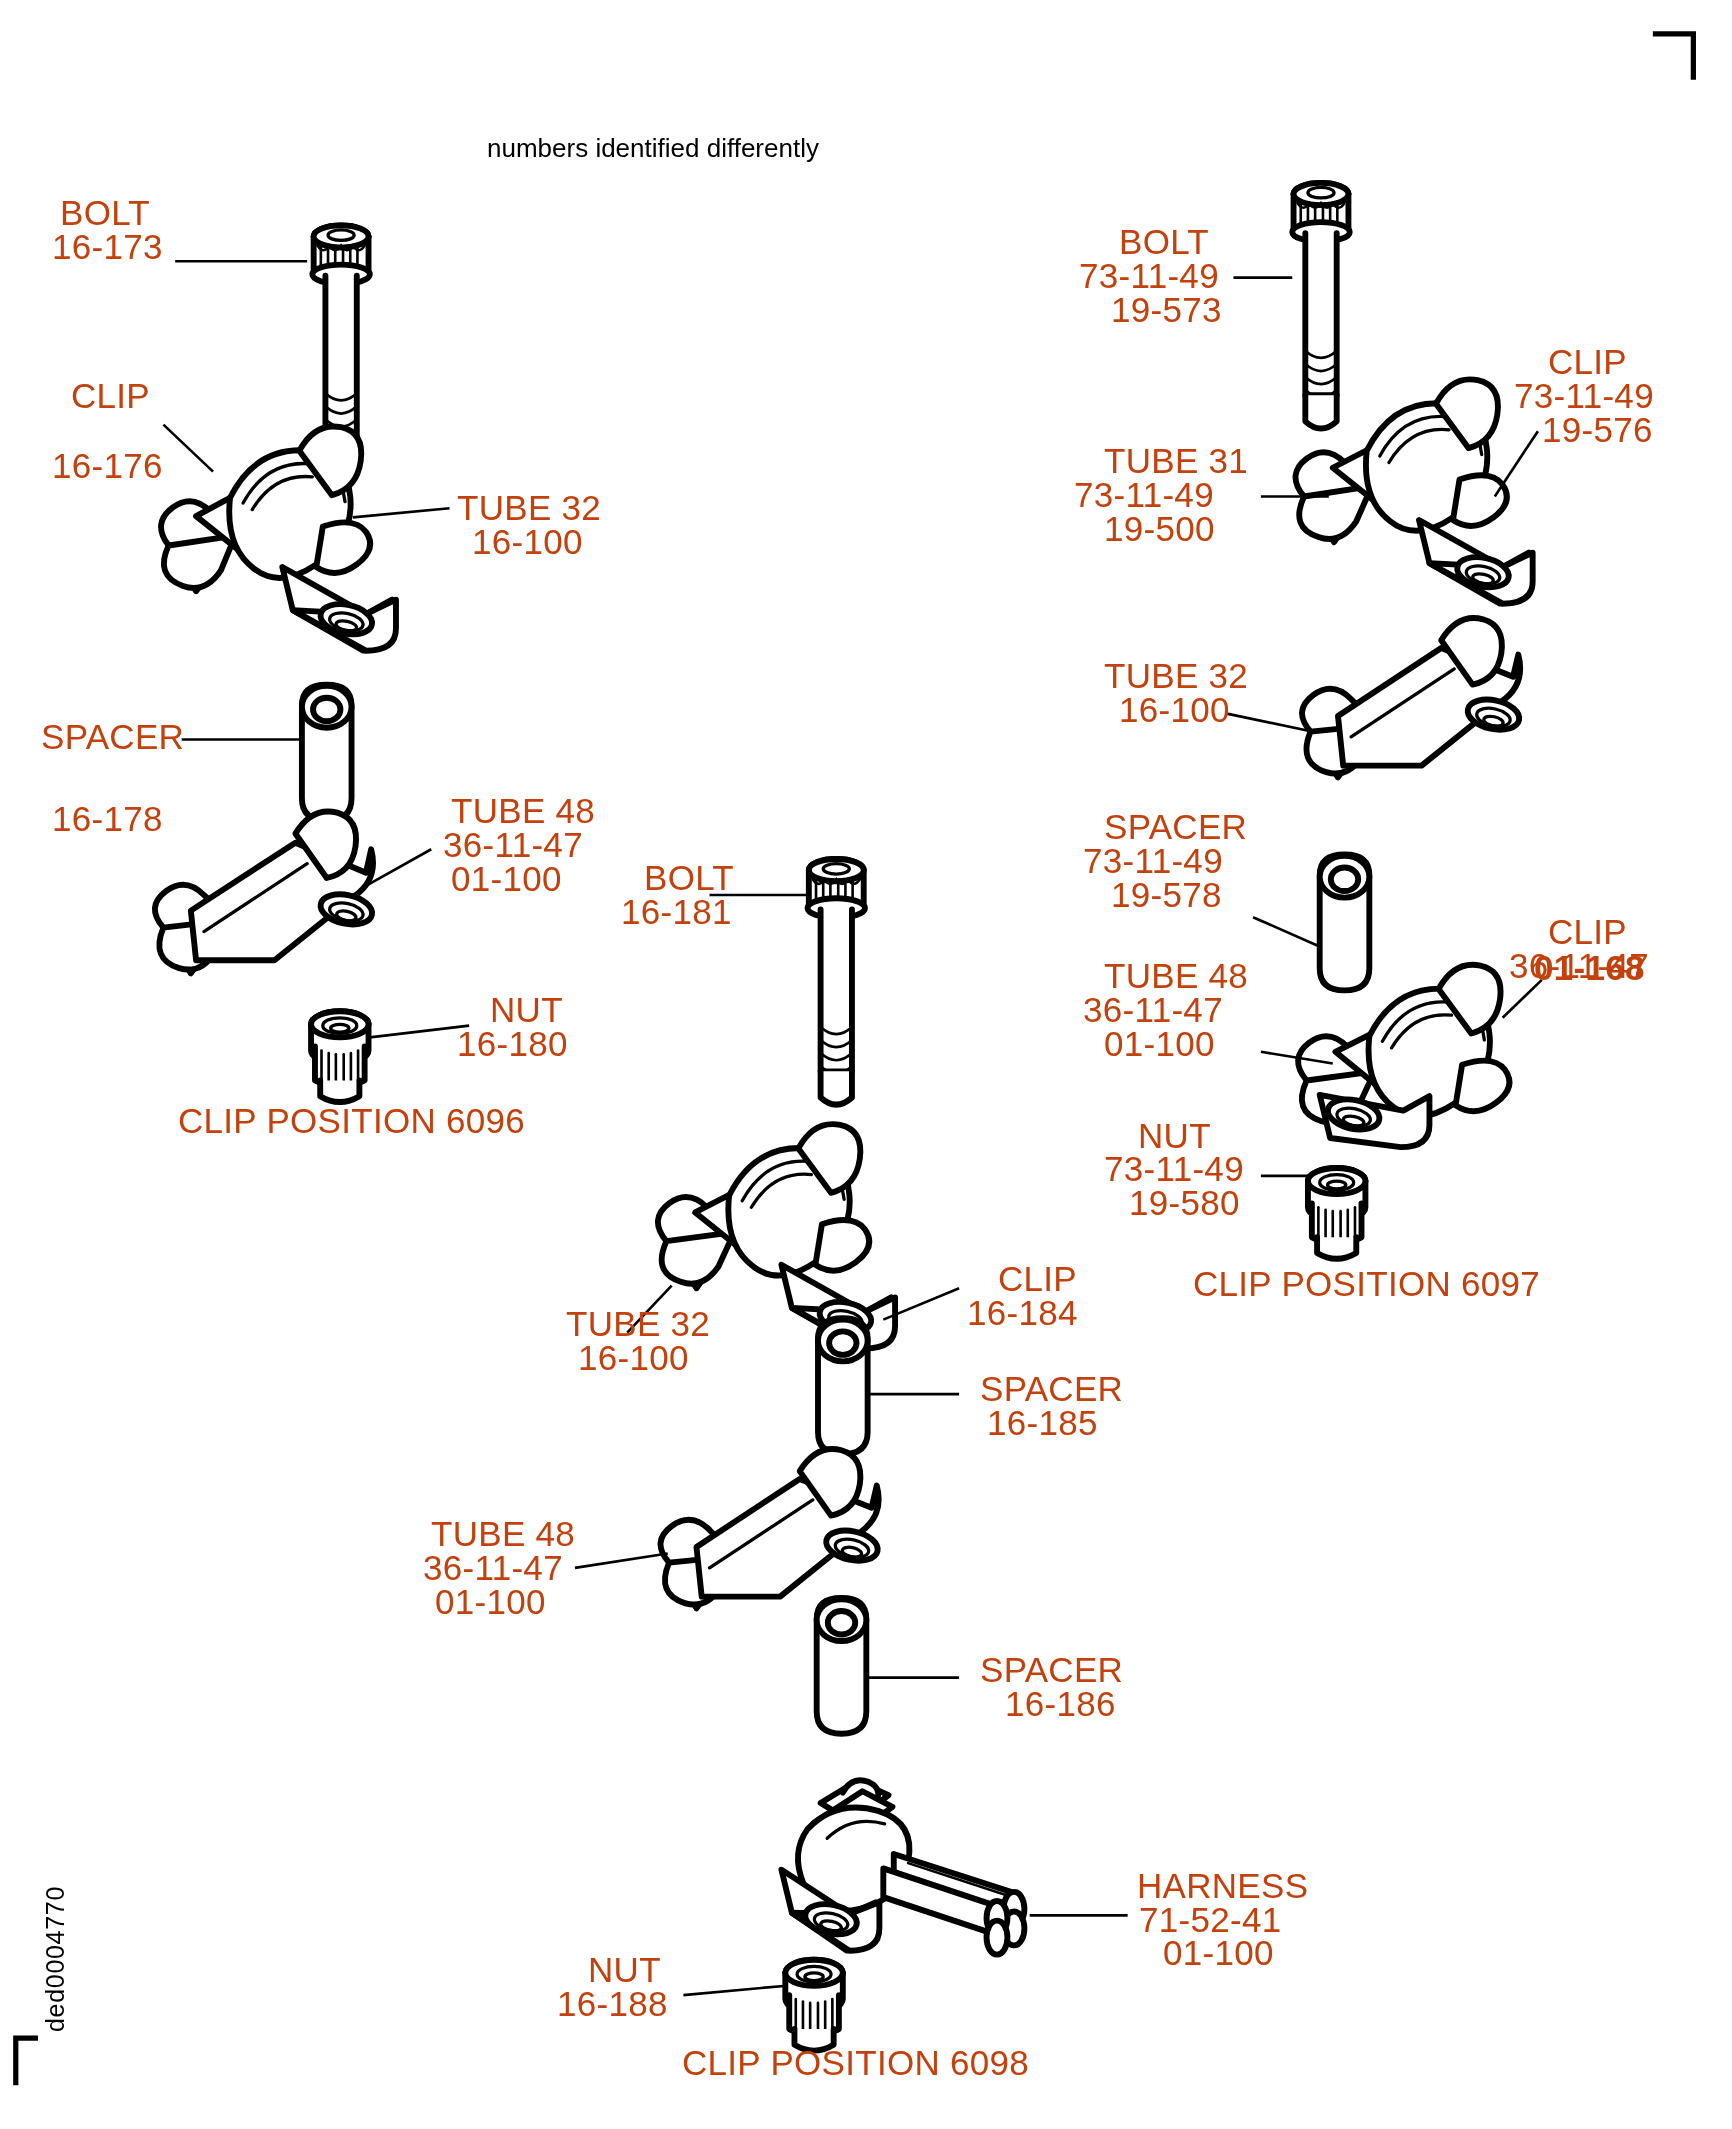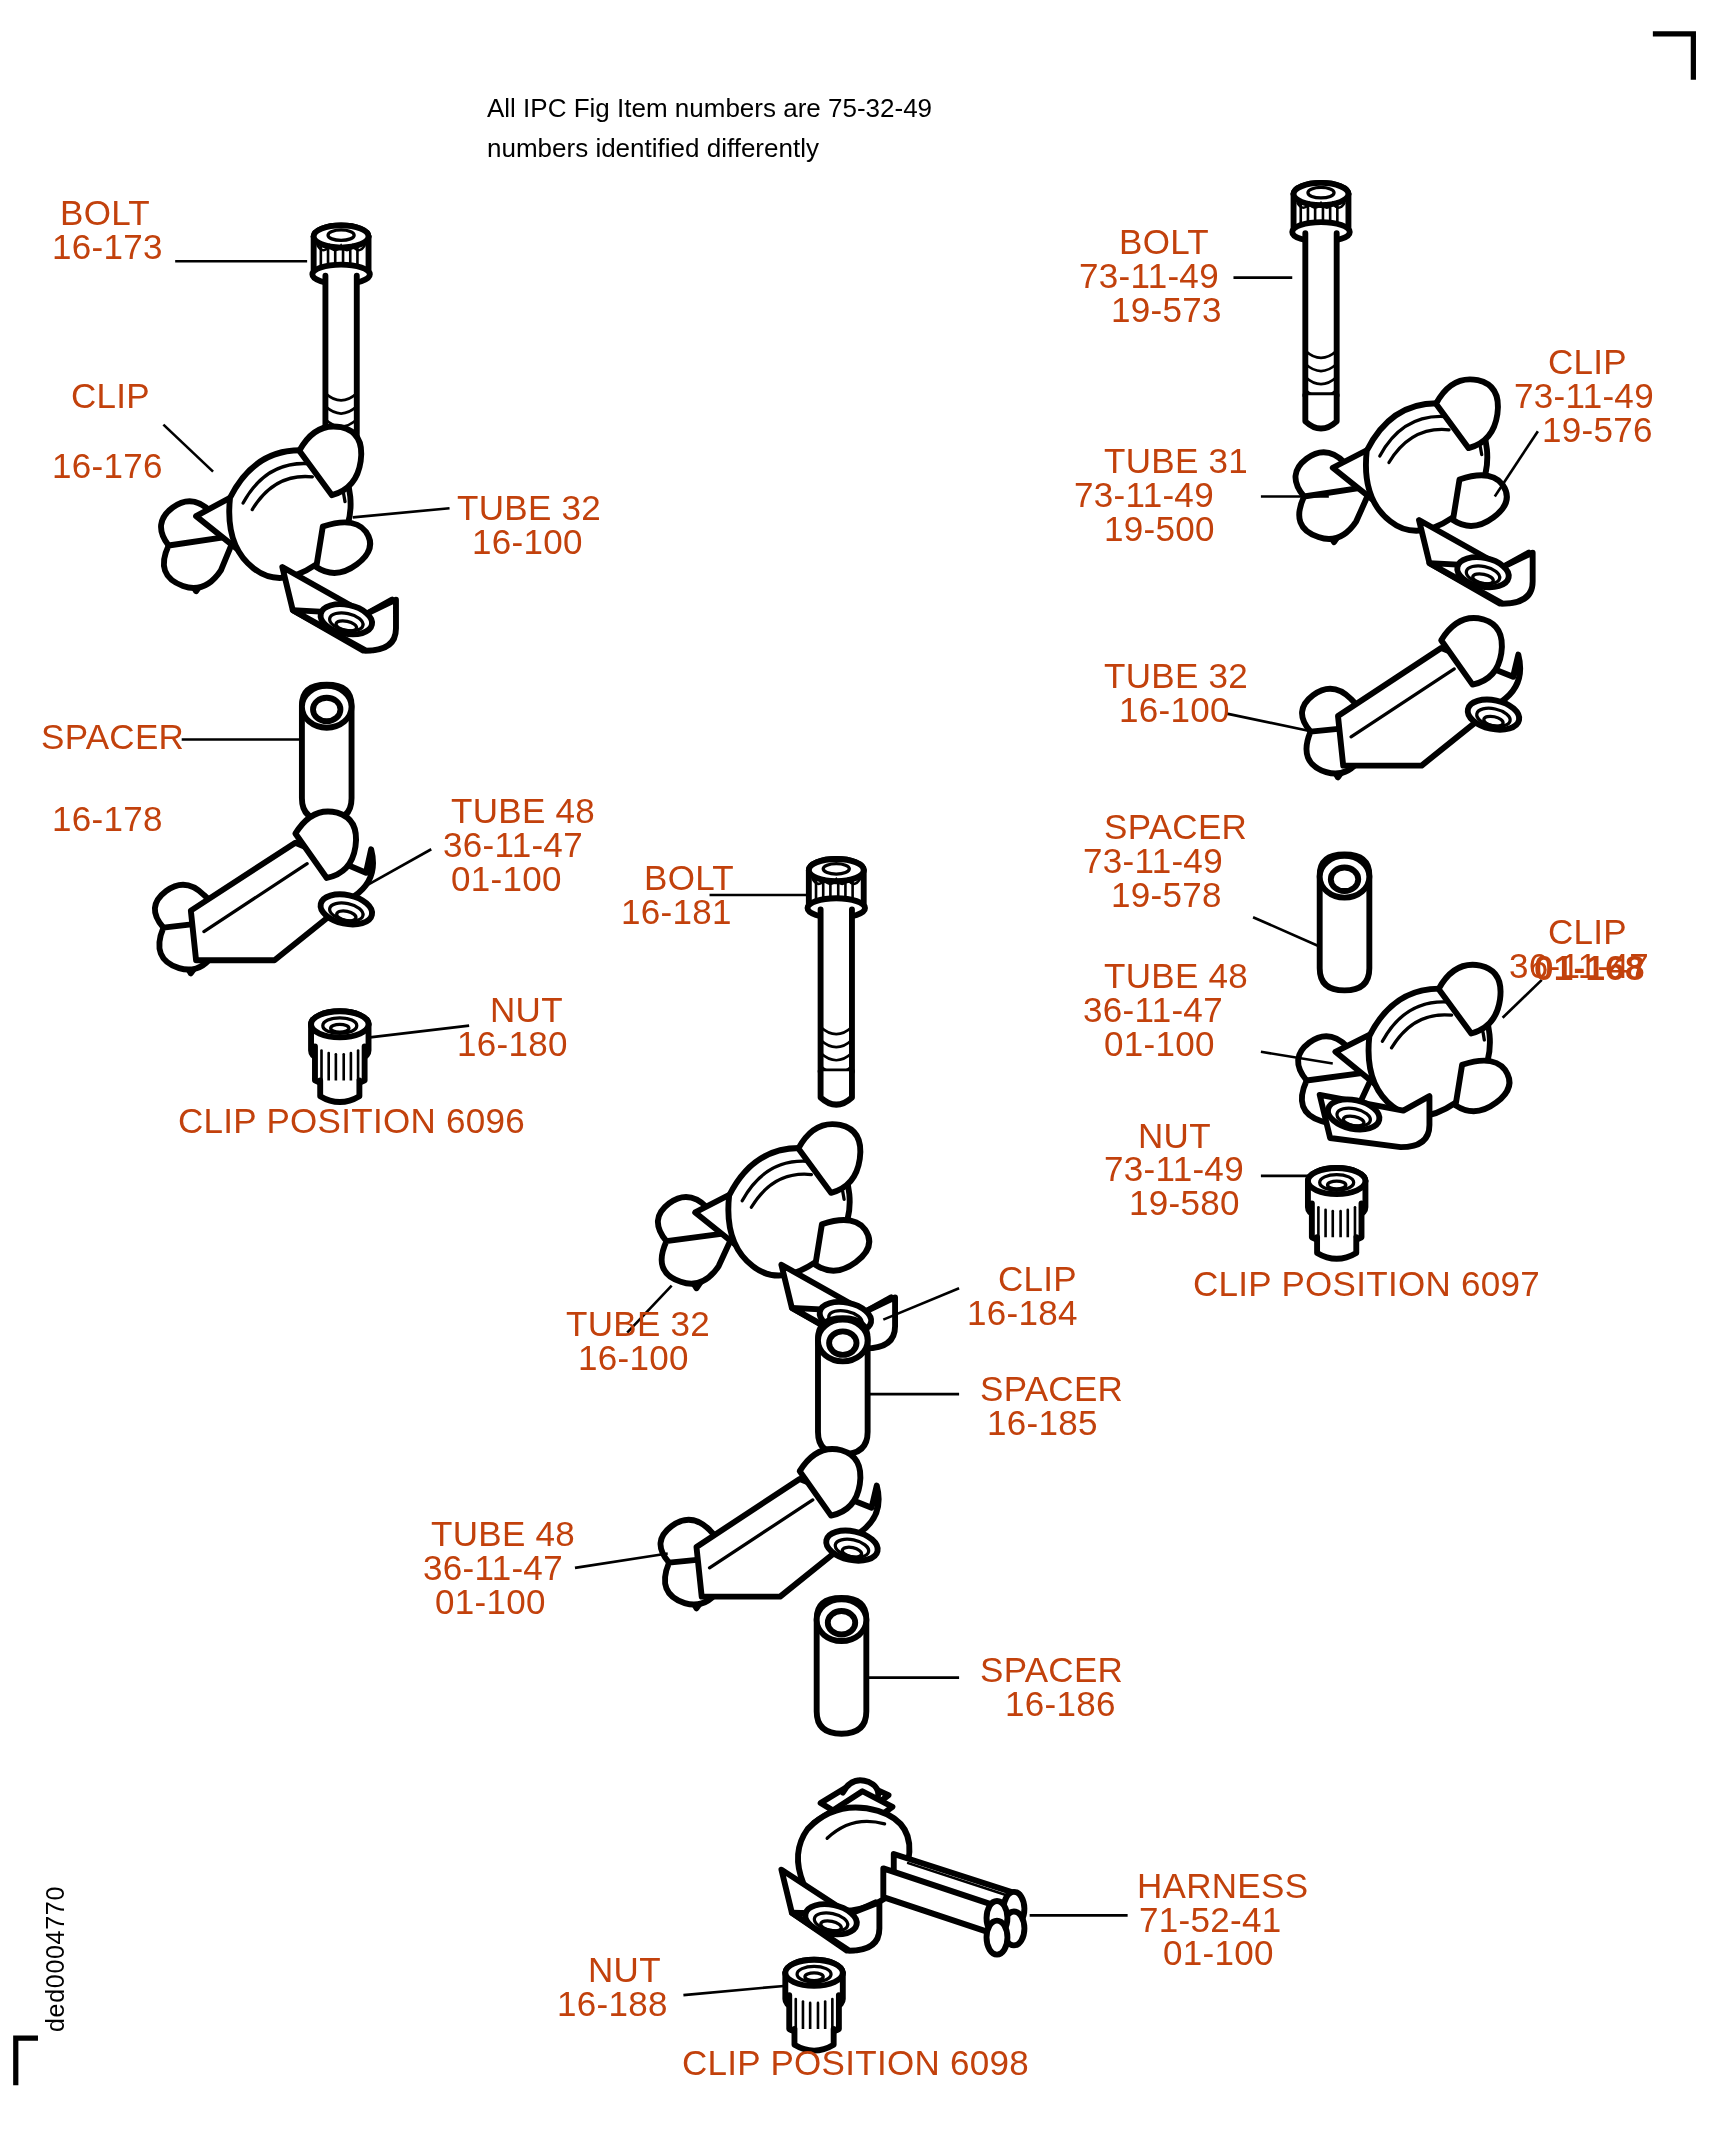--- a/index.html
+++ b/index.html
@@ -56,21 +56,20 @@
 
     <g>
       <path class="corner" d="M 2530 52 L 2592 52 L 2592 122"></path>
     </g>
 
     <g>
       <path class="corner" d="M 58 3120 L 24 3120 L 24 3192"></path>
     </g>
   </svg>
 
-  <div class="note" style="left:487px; top:91px;">All IPC Fig Item numbers are 75-32-49</div>
   <div class="note" style="left:487px; top:131px;">numbers identified differently</div>
 
   <div class="sidecode" style="left:41px; top:2032px;">ded0004770</div>
 
   <svg class="art" width="1732" height="2129" viewBox="0 0 2651 3259">
 
     <defs>
 
       <g id="bolt">
 

